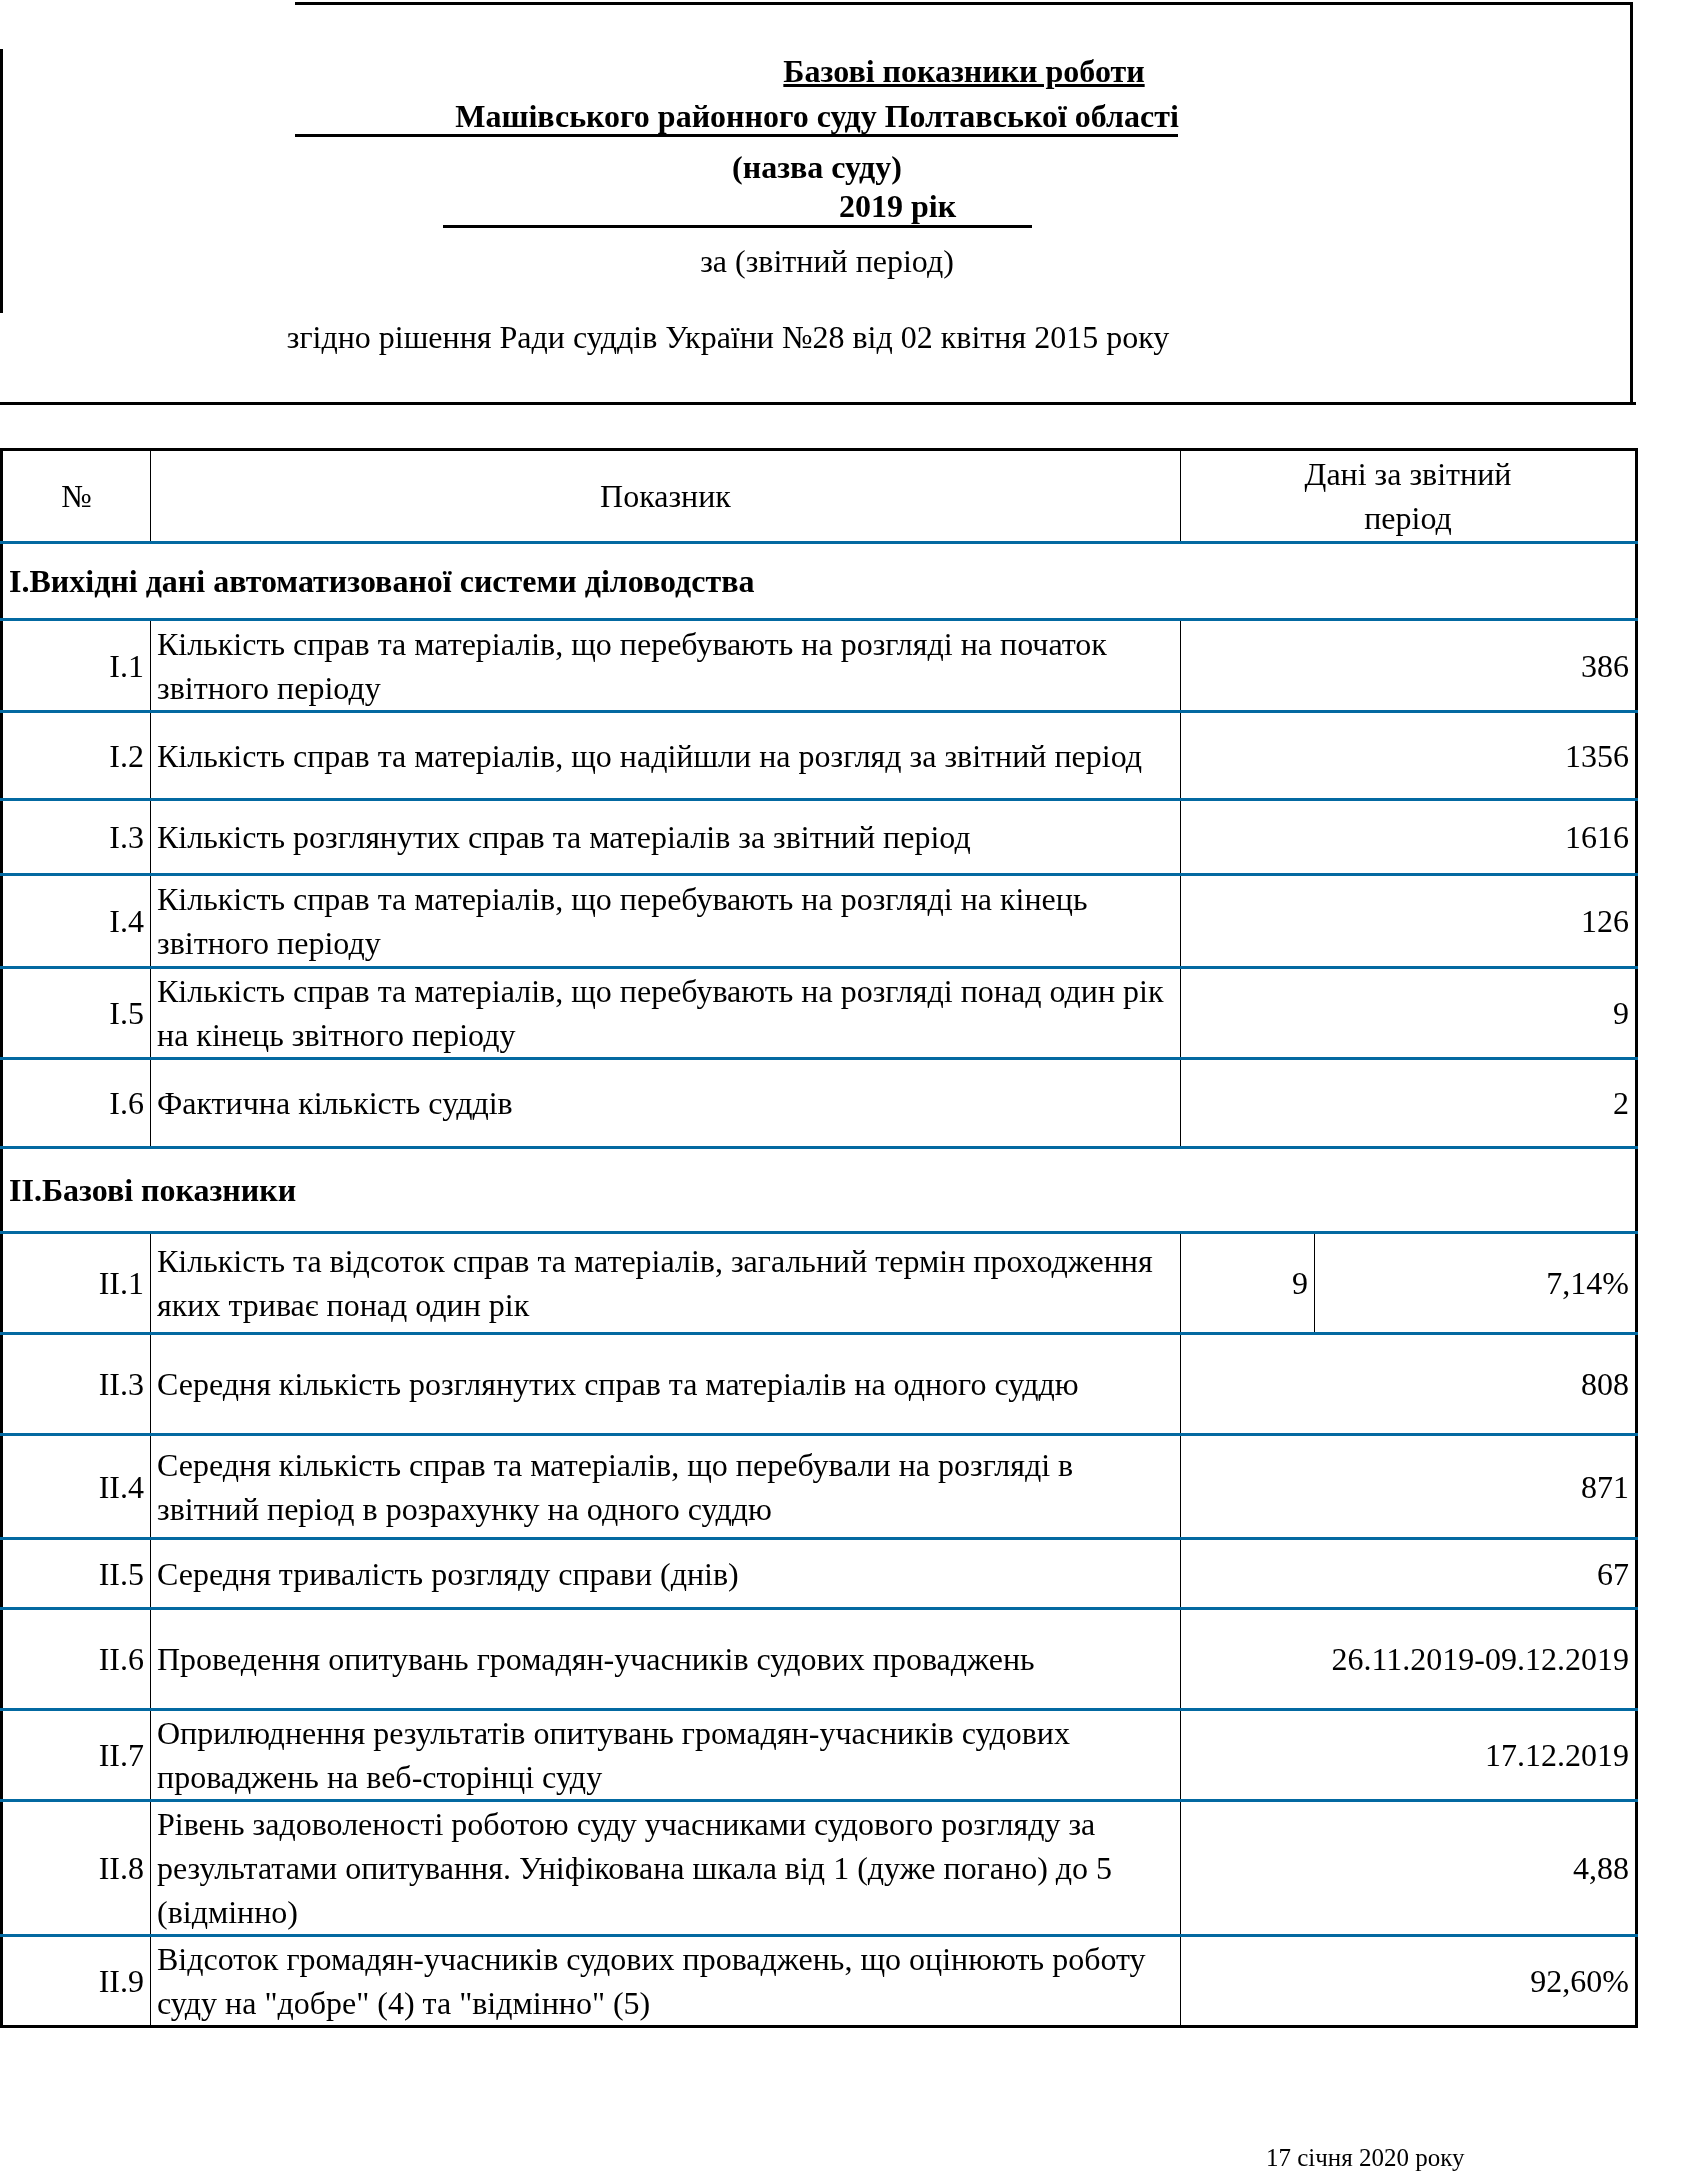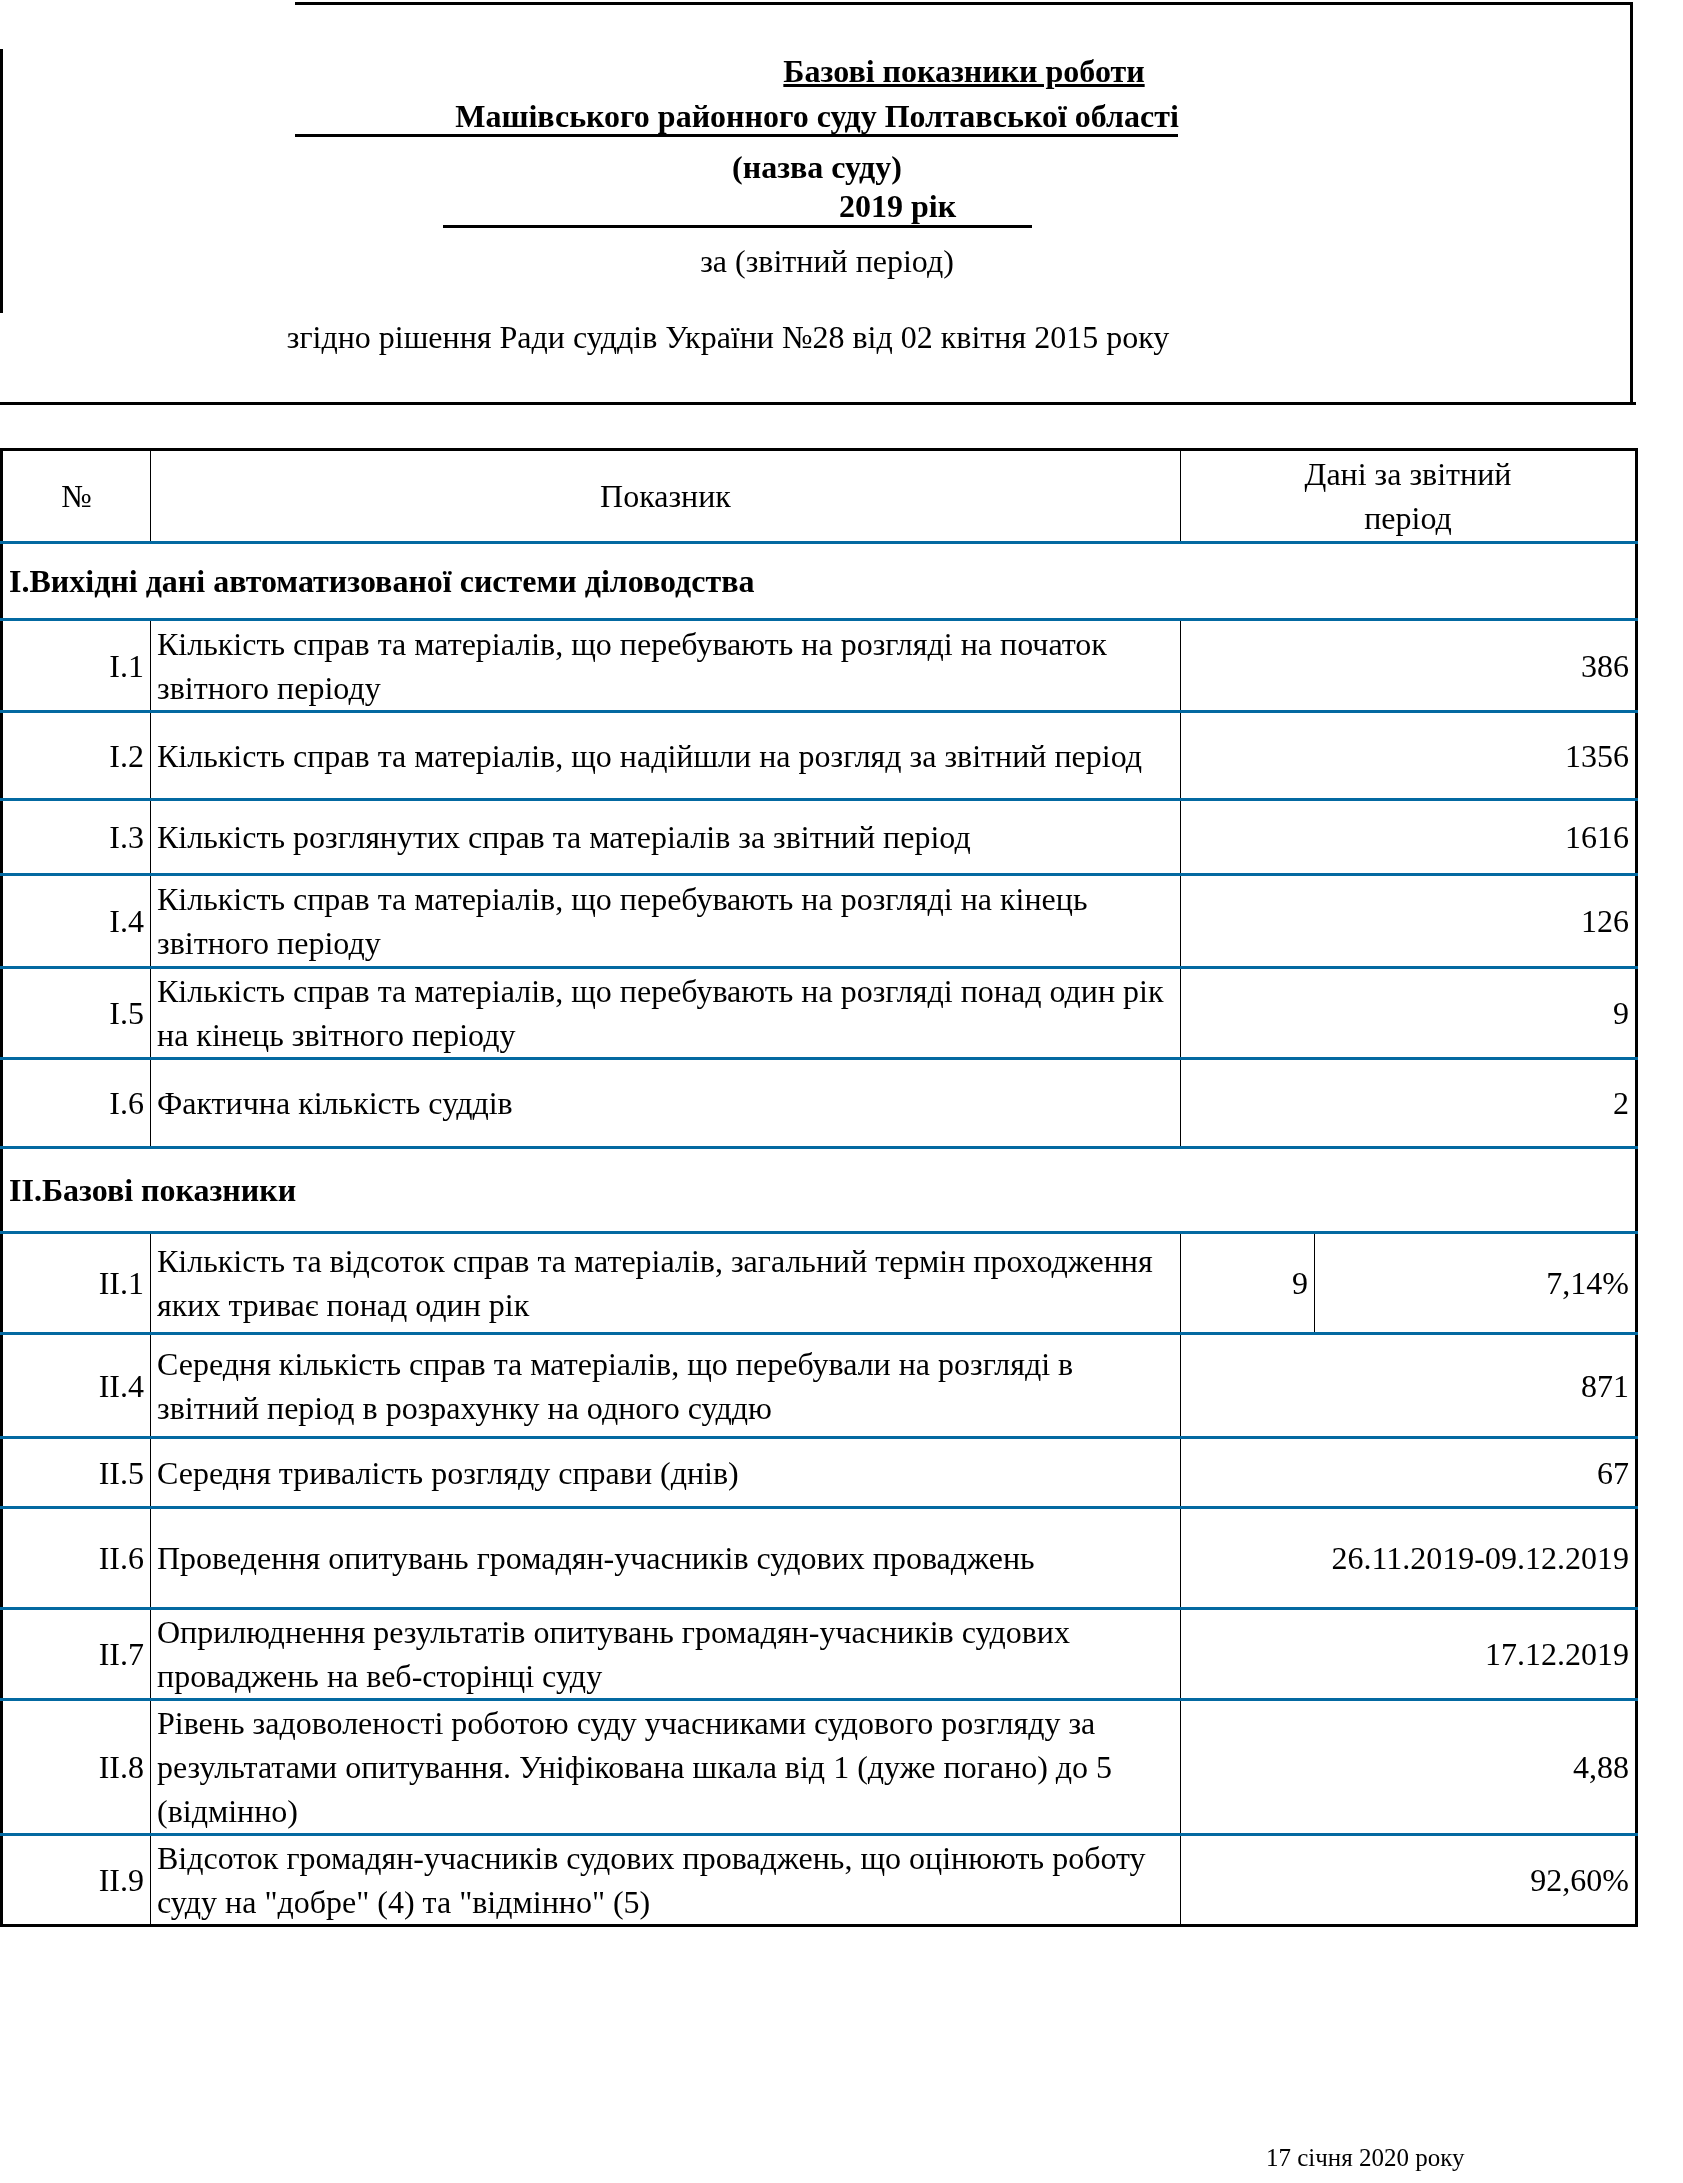--- a/index.html
+++ b/index.html
@@ -90,20 +90,25 @@
 
   <tr class="thick" style="height:85px">
     <td class="section" colspan="4">II.Базові показники</td>
   </tr>
   <tr class="thick" style="height:101px">
     <td class="num">II.1</td>
     <td>Кількість та відсоток справ та матеріалів, загальний термін проходження яких триває понад один рік</td>
     <td class="val">9</td>
     <td class="val">7,14%</td>
   </tr>
+  <tr class="thick" style="height:101px">
+    <td class="num">II.3</td>
+    <td>Середня кількість розглянутих справ та матеріалів на одного суддю</td>
+    <td class="val" colspan="2">808</td>
+  </tr>
   <tr class="thick" style="height:104px">
     <td class="num">II.4</td>
     <td>Середня кількість справ та матеріалів, що перебували на розгляді в звітний період в розрахунку на одного суддю</td>
     <td class="val" colspan="2">871</td>
   </tr>
   <tr class="thick" style="height:70px">
     <td class="num">II.5</td>
     <td>Середня тривалість розгляду справи (днів)</td>
     <td class="val" colspan="2">67</td>
   </tr>

